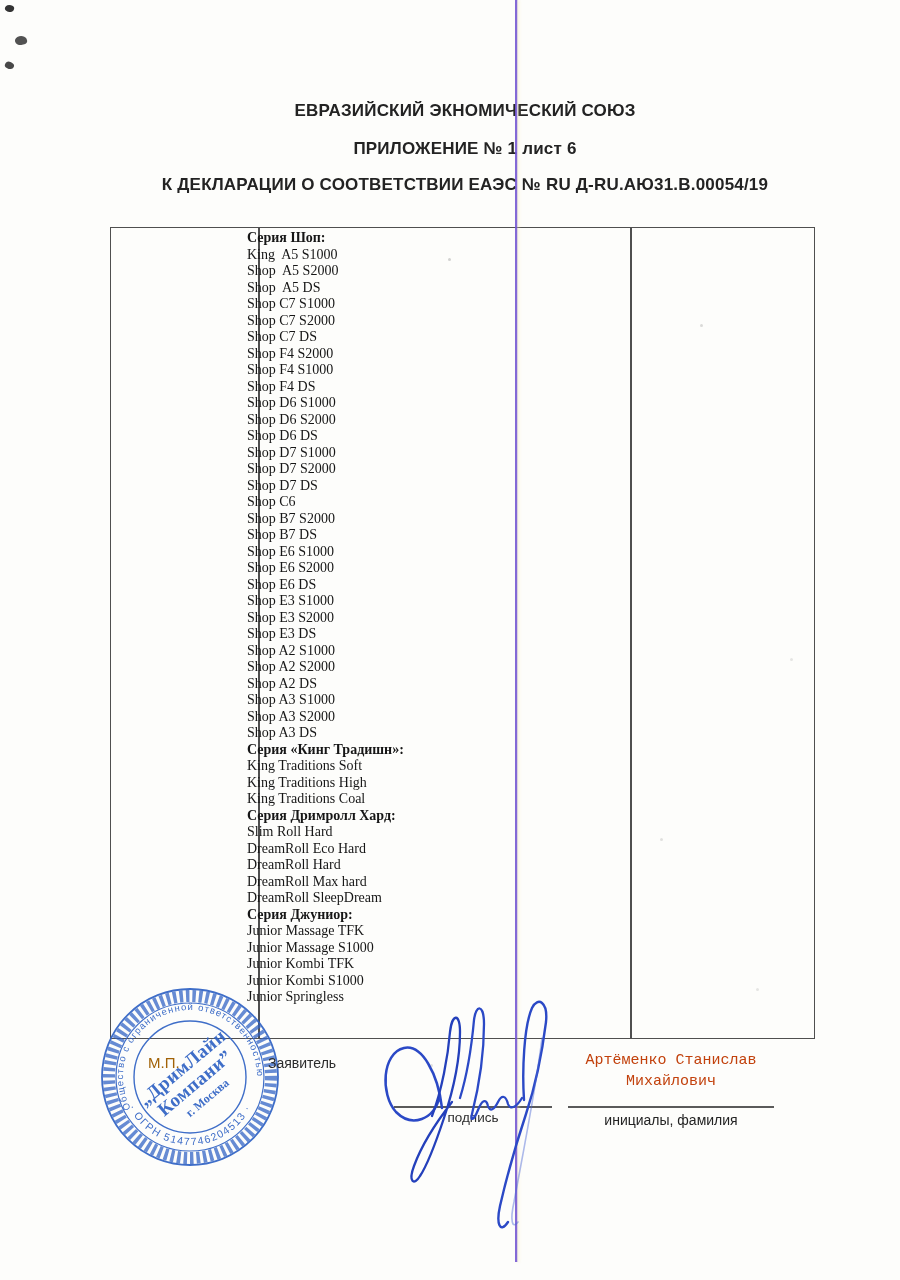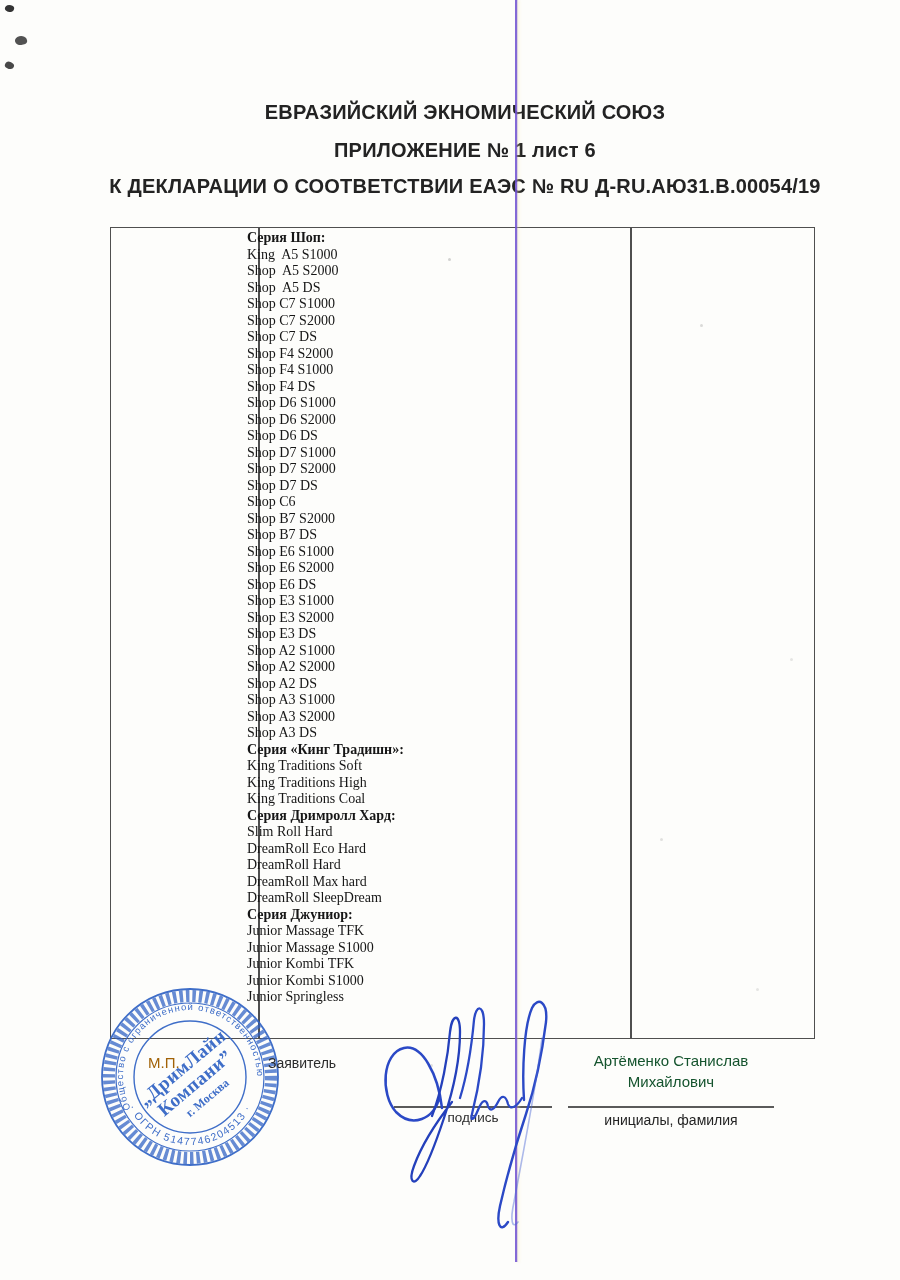--- a/index.html
+++ b/index.html
@@ -19,21 +19,21 @@
                308px 730px 0 rgba(60,60,60,.12);}
   
   .fold-line{
     position:absolute;left:515px;top:0;width:2px;height:1262px;
     background:#7355d1;opacity:.88;z-index:40;
     box-shadow:2px 0 3px rgba(238,228,170,.55), 1px 0 0 rgba(122,90,214,.35);
   }
   
   .h-line{
     position:absolute;left:30px;width:870px;text-align:center;
-    font-weight:bold;font-size:20px;letter-spacing:.2px;color:#232323;
+    font-weight:bold;font-size:17px;letter-spacing:.2px;color:#232323;
   }
   .h1{top:101px;}
   .h2{top:139px;}
   .h3{top:175px;}
   
   .doc-table{
     position:absolute;left:110px;top:227px;width:705px;height:812px;
     border:1.5px solid #4f4f4f;box-sizing:border-box;z-index:2;
   }
   .col-div{position:absolute;top:0;bottom:0;width:1.5px;background:#4f4f4f;}
@@ -48,21 +48,21 @@
   
   .stamp{position:absolute;left:90px;top:977px;z-index:10;opacity:.92;}
   
   .mp-label{position:absolute;left:148px;top:1054px;font-size:15px;color:#a16207;z-index:12;}
   .applicant-label{position:absolute;left:268px;top:1055px;font-size:14px;color:#2c2c2c;z-index:12;}
   .rule{position:absolute;top:1106px;height:1.6px;background:#5a5a5a;z-index:3;}
   .rule.r1{left:394px;width:158px;}
   .rule.r2{left:568px;width:206px;}
   .sig-caption{position:absolute;left:394px;top:1110px;width:158px;text-align:center;font-size:13.5px;color:#2e2e2e;z-index:3;}
   .name-block{position:absolute;left:570px;top:1050px;width:202px;text-align:center;
-    font-family:Liberation Sans, sans-serif;font-size:15px;line-height:21px;color:#14532d;z-index:3;}
+    font-family:Liberation Mono, monospace;font-size:15px;line-height:21px;color:#c2410c;z-index:3;}
   .initials-caption{position:absolute;left:568px;top:1112px;width:206px;text-align:center;font-size:14px;color:#232323;z-index:3;}
   .signature{position:absolute;left:372px;top:998px;z-index:50;}
 </style>
 </head>
 <body>
 
 <div class="page">
 
   <div class="speck s1"></div>
   <div class="speck s2"></div>

